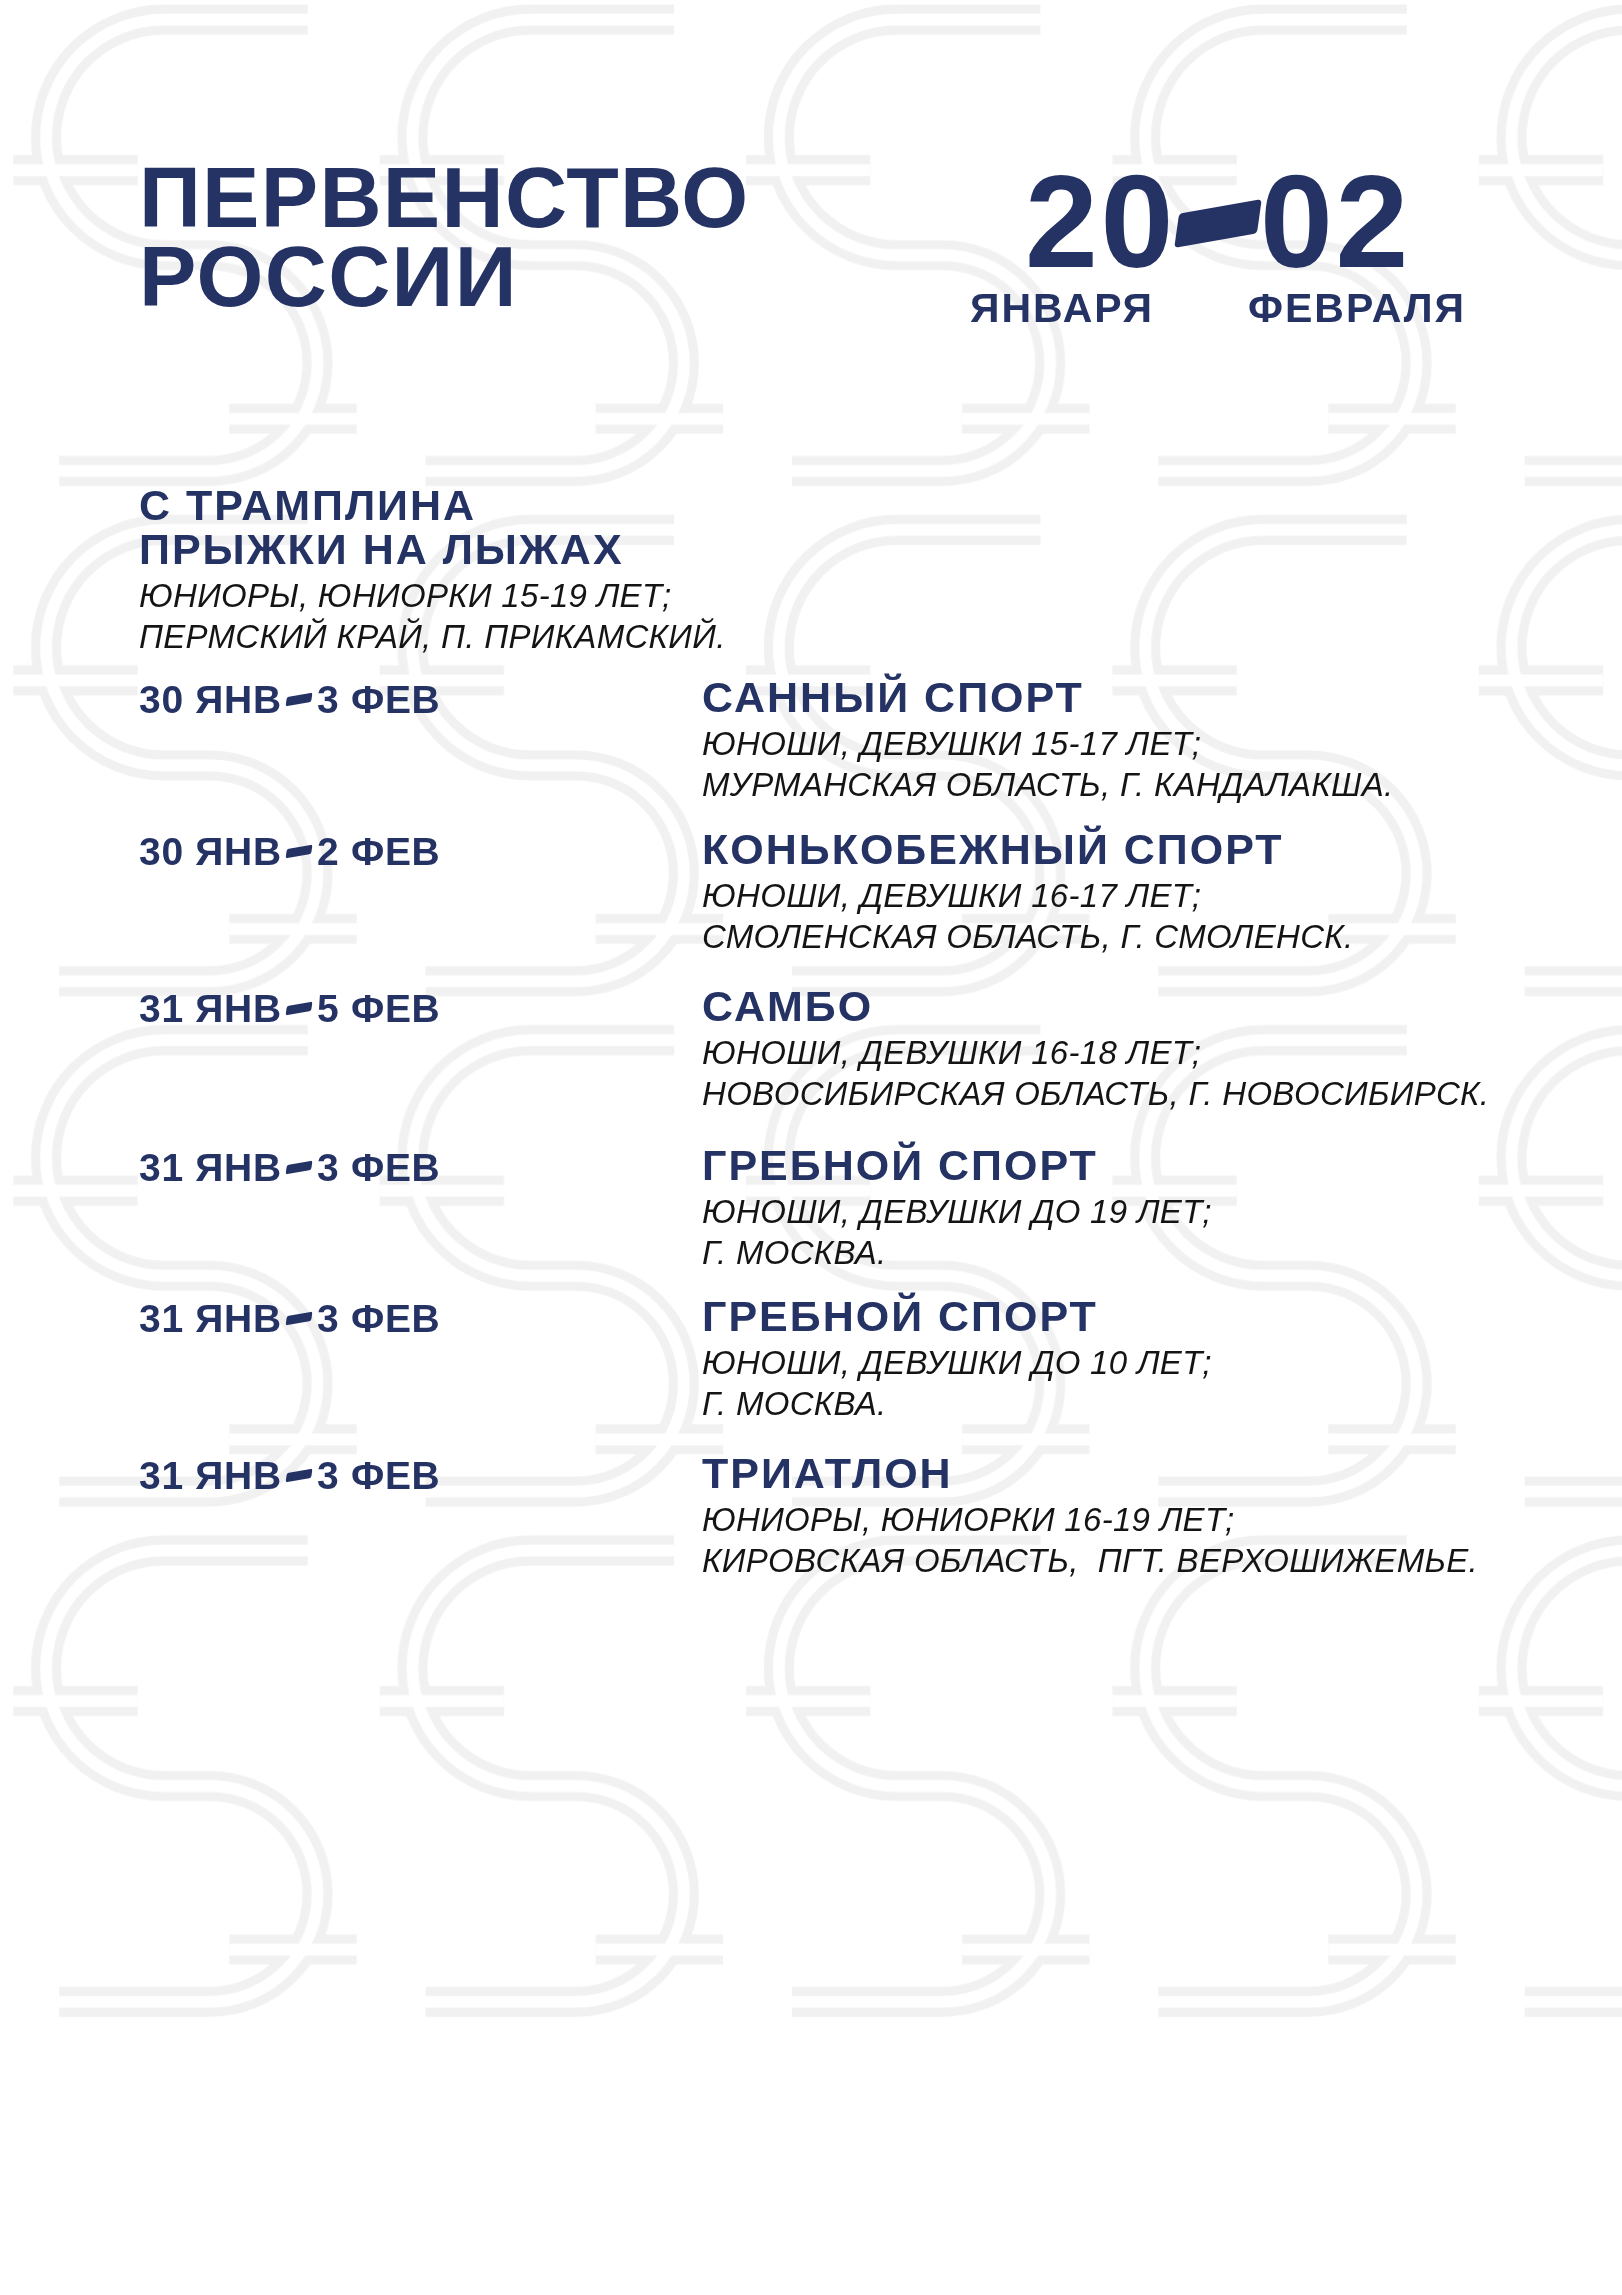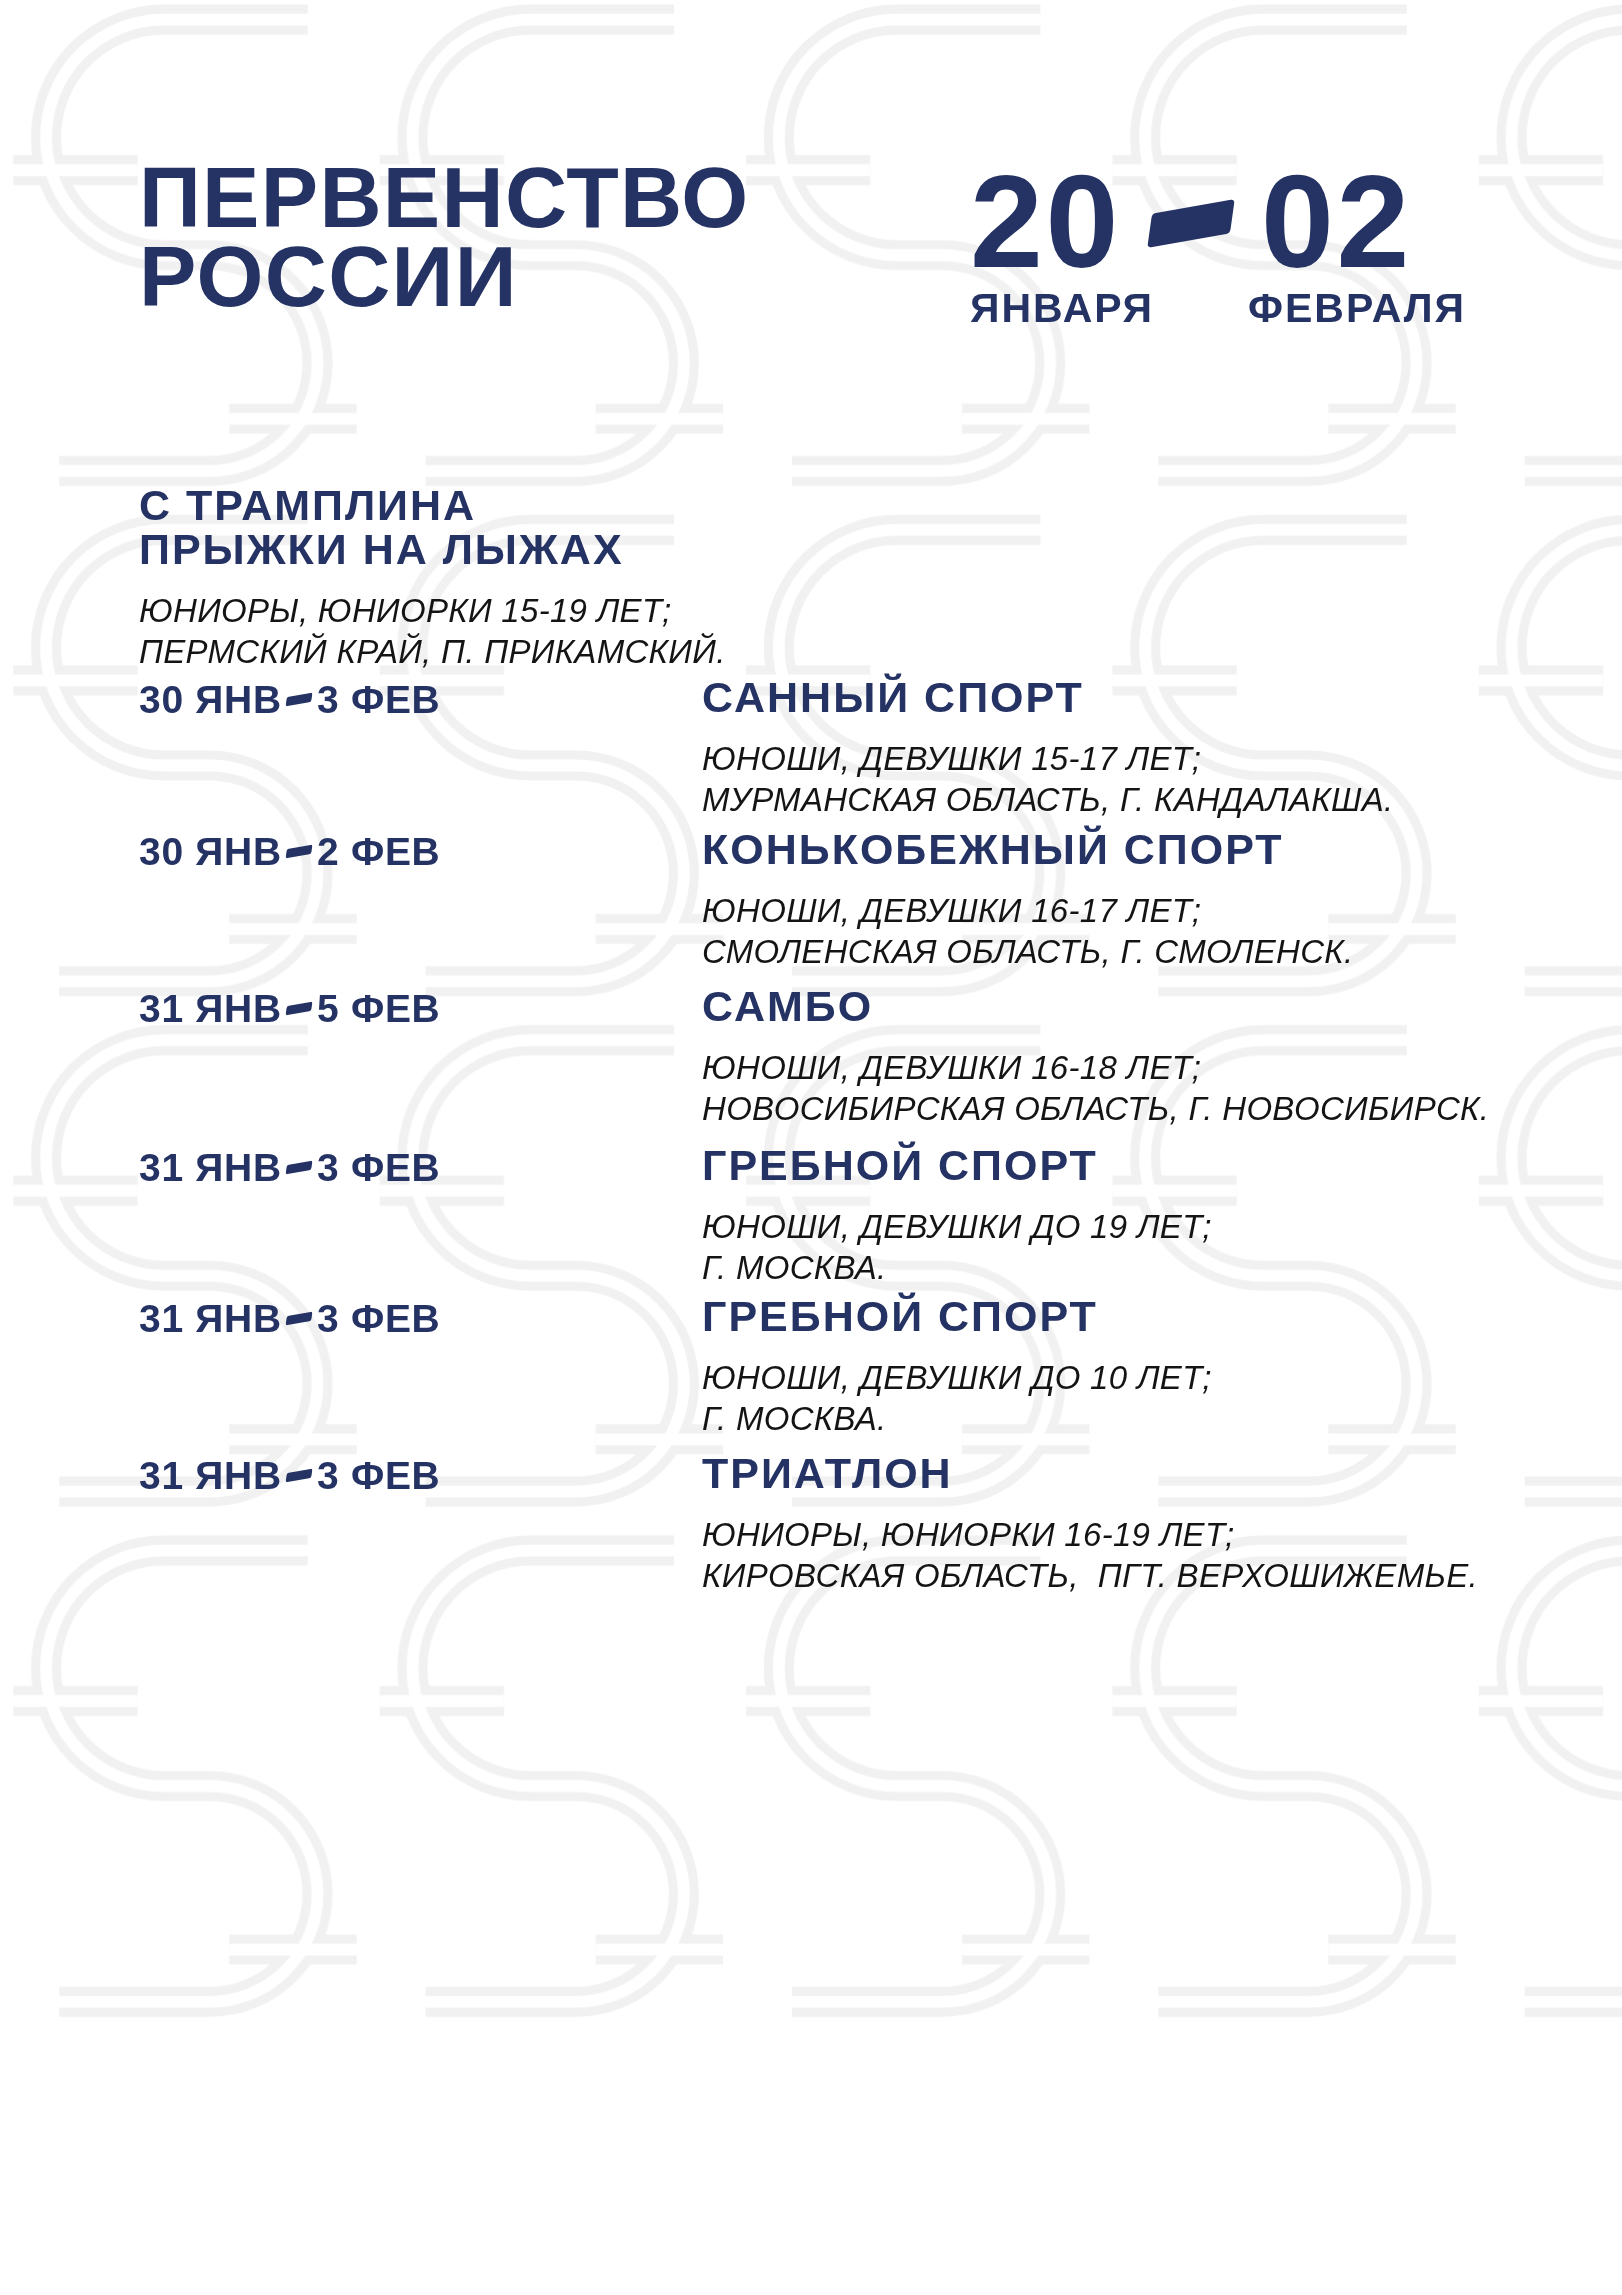--- a/index.html
+++ b/index.html
@@ -15,24 +15,23 @@
   .content{position:absolute;inset:0;z-index:1;}
 
   
   .poster-title{
     position:absolute;left:139px;top:158px;margin:0;
     font-size:86px;line-height:79px;font-weight:800;
     letter-spacing:1.3px;color:#253264;
   }
   .date-block{position:absolute;left:970px;top:156px;width:496px;}
   .date-digits{
-    display:flex;justify-content:flex-start;align-items:center;
+    display:flex;justify-content:center;align-items:center;
     font-size:131px;font-weight:800;line-height:1;color:#253264;
     letter-spacing:2.6px;
-    gap:28px;
   }
   .big-dash{
     display:inline-block;width:84px;height:33px;background:#253264;
     transform:rotate(-10deg) skewX(-18deg);border-radius:3.9px;
     margin-top:3.9px;
   }
   .date-months{
     display:flex;justify-content:space-between;
     font-size:41px;font-weight:700;letter-spacing:2px;line-height:1;
     margin-top:1.3px;color:#253264;
@@ -53,21 +52,21 @@
   .event-body{flex:1;}
   .event-title{
     font-size:43px;font-weight:800;letter-spacing:2px;line-height:44px;
     color:#253264;
   }
   .event-meta{
     font-size:33px;font-style:italic;font-weight:400;
     color:#141414;line-height:41px;letter-spacing:0.3px;
     white-space:pre-wrap;
   }
-  .event-meta.first{margin-top:19px;}
+  .event-meta.first{margin-top:4px;}
 
   
   .brand{
     position:absolute;left:0;right:0;top:2006px;text-align:center;margin:16px;
     font-size:128px;font-weight:800;line-height:1;letter-spacing:2.6px;
     color:#14532d;
   }
   .tagline{
     position:absolute;left:0;right:0;top:2125px;text-align:center;
     font-size:42px;font-weight:400;letter-spacing:1.3px;line-height:1;

